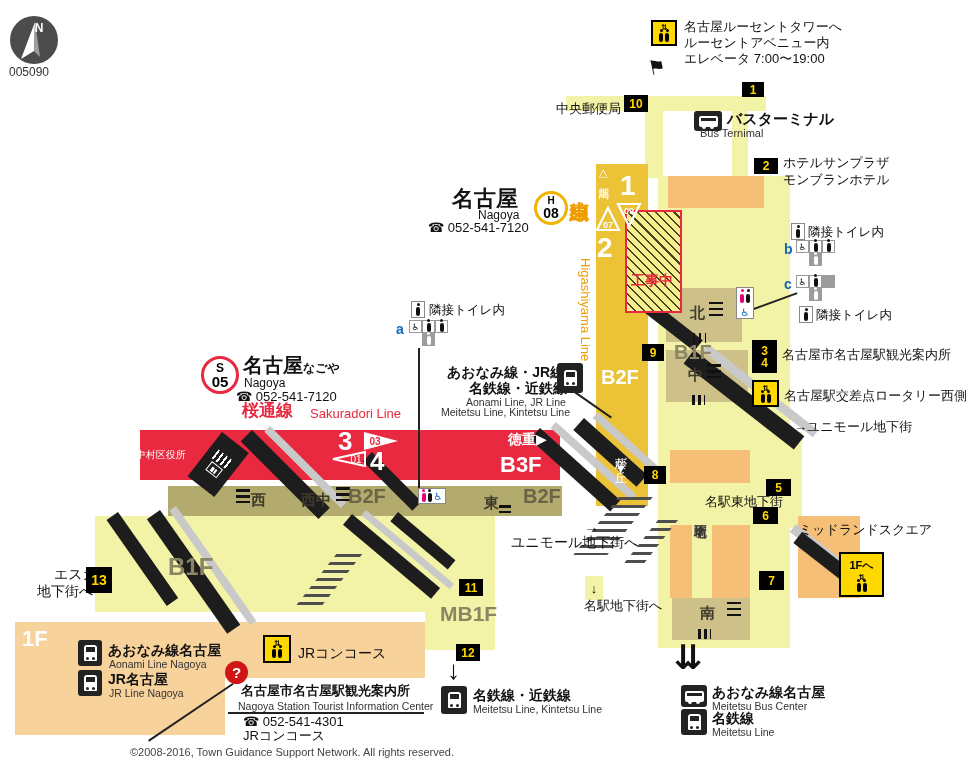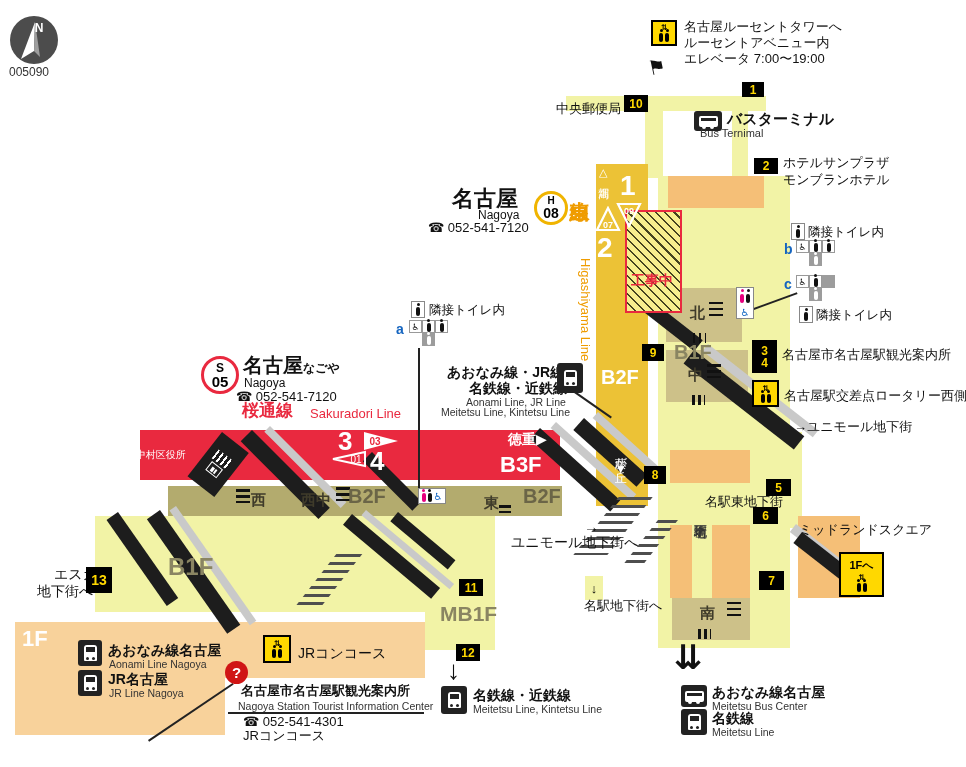--- a/index.html
+++ b/index.html
@@ -411,13 +411,14 @@
       <i class="bface"></i>
     </div>
   <div class="t b" style="left:712px;top:684px;font-size:14px">あおなみ線名古屋</div>
   <div class="t" style="left:712px;top:700px;font-size:10.5px;color:#333">Meitetsu Bus Center</div>
   <div class="train" style="left:681px;top:709px;width:26px;height:26px">
       <i class="tface"></i>
     </div>
   <div class="t b" style="left:712px;top:710px;font-size:14px">名鉄線</div>
   <div class="t" style="left:712px;top:726px;font-size:10.5px;color:#333">Meitetsu Line</div>
 
+  <div class="t" style="left:130px;top:746px;font-size:11px;color:#444">©2008-2016, Town Guidance Support Network. All rights reserved.</div>
 </div>
 
 </body></html>

